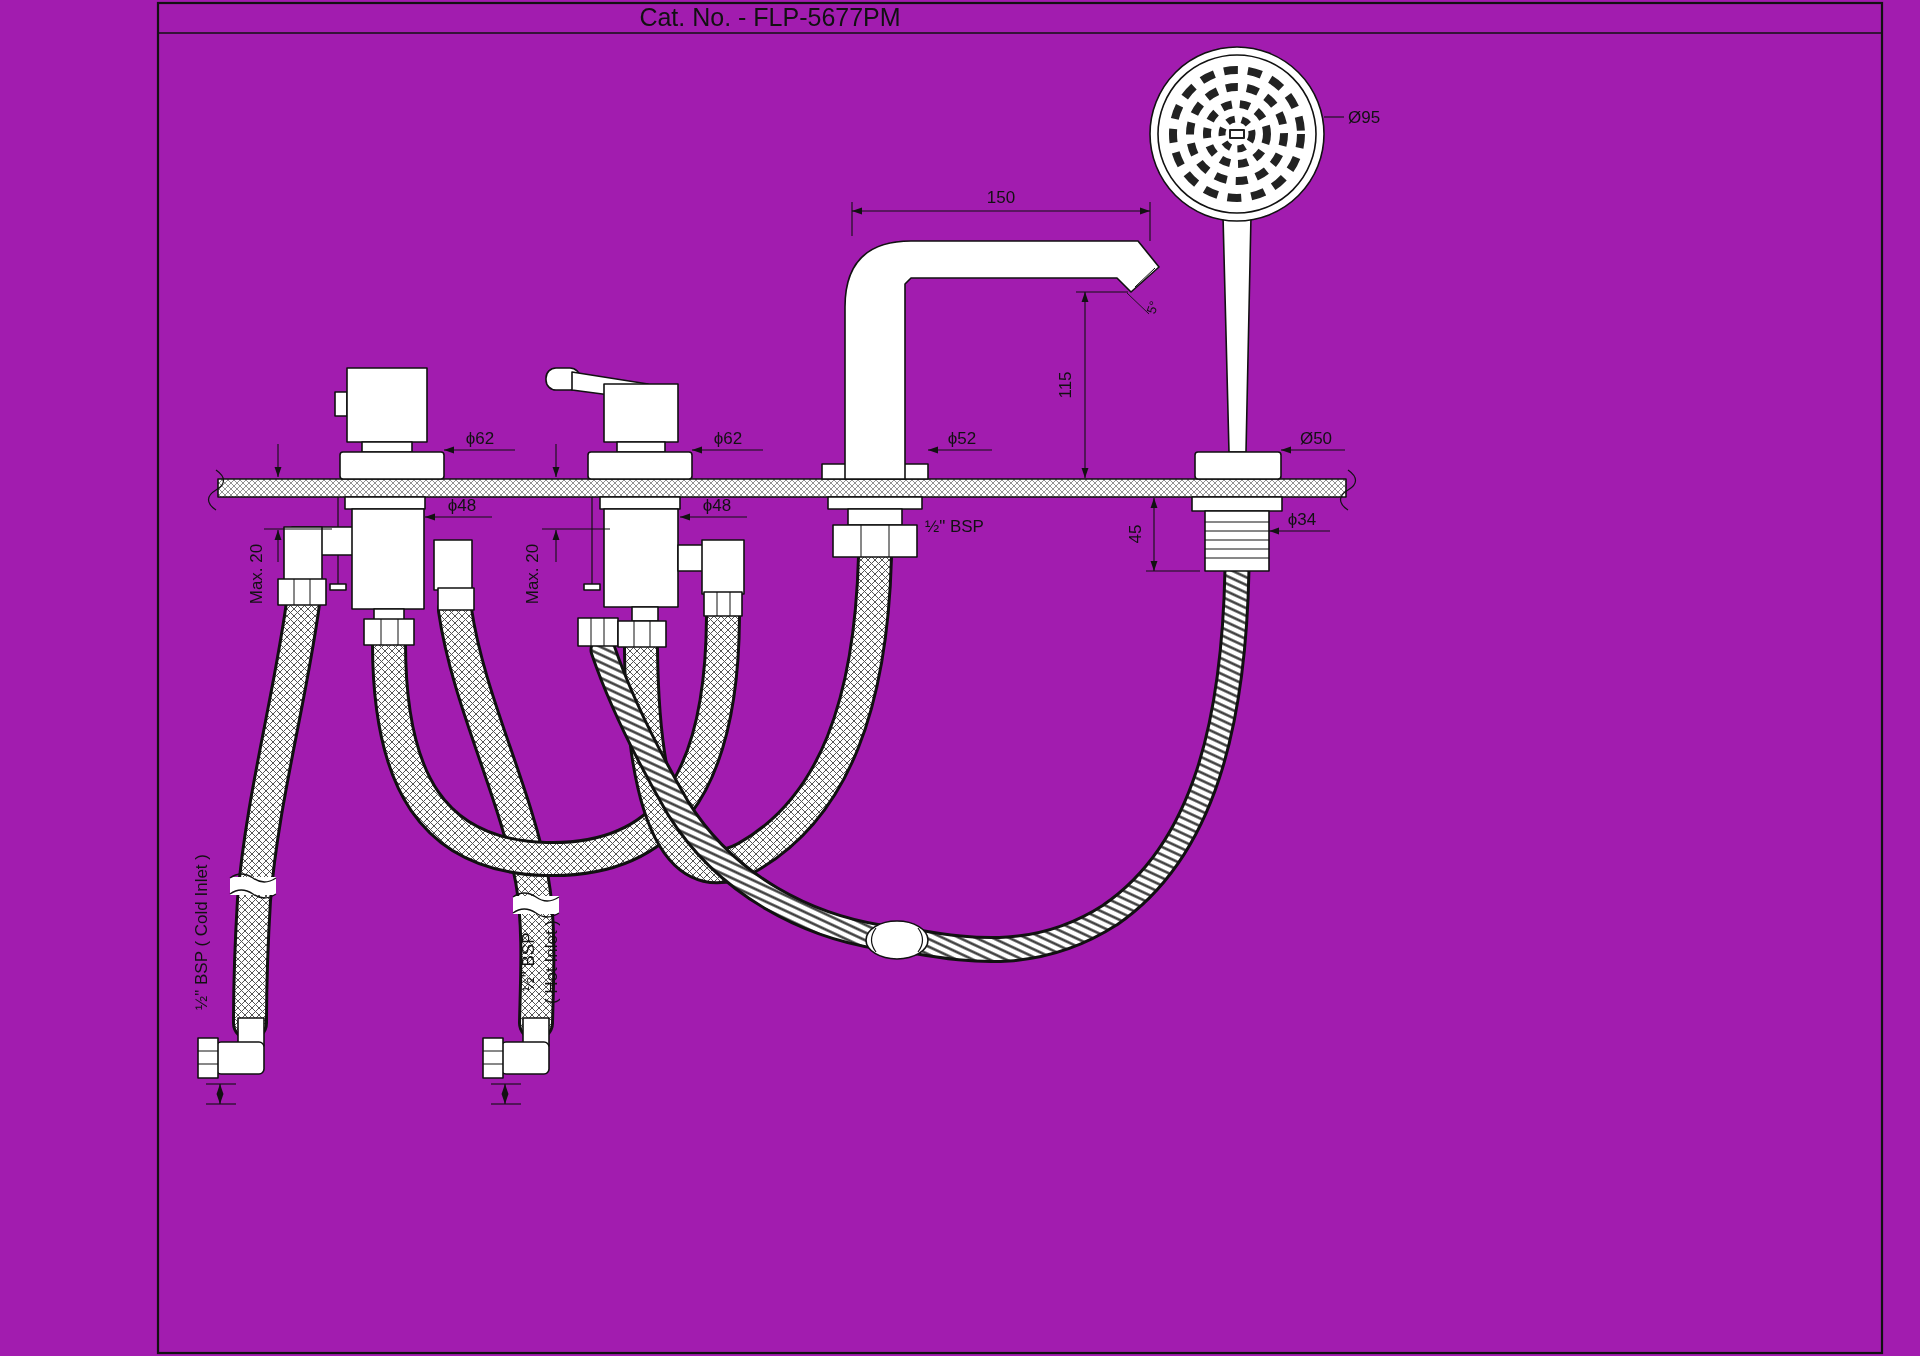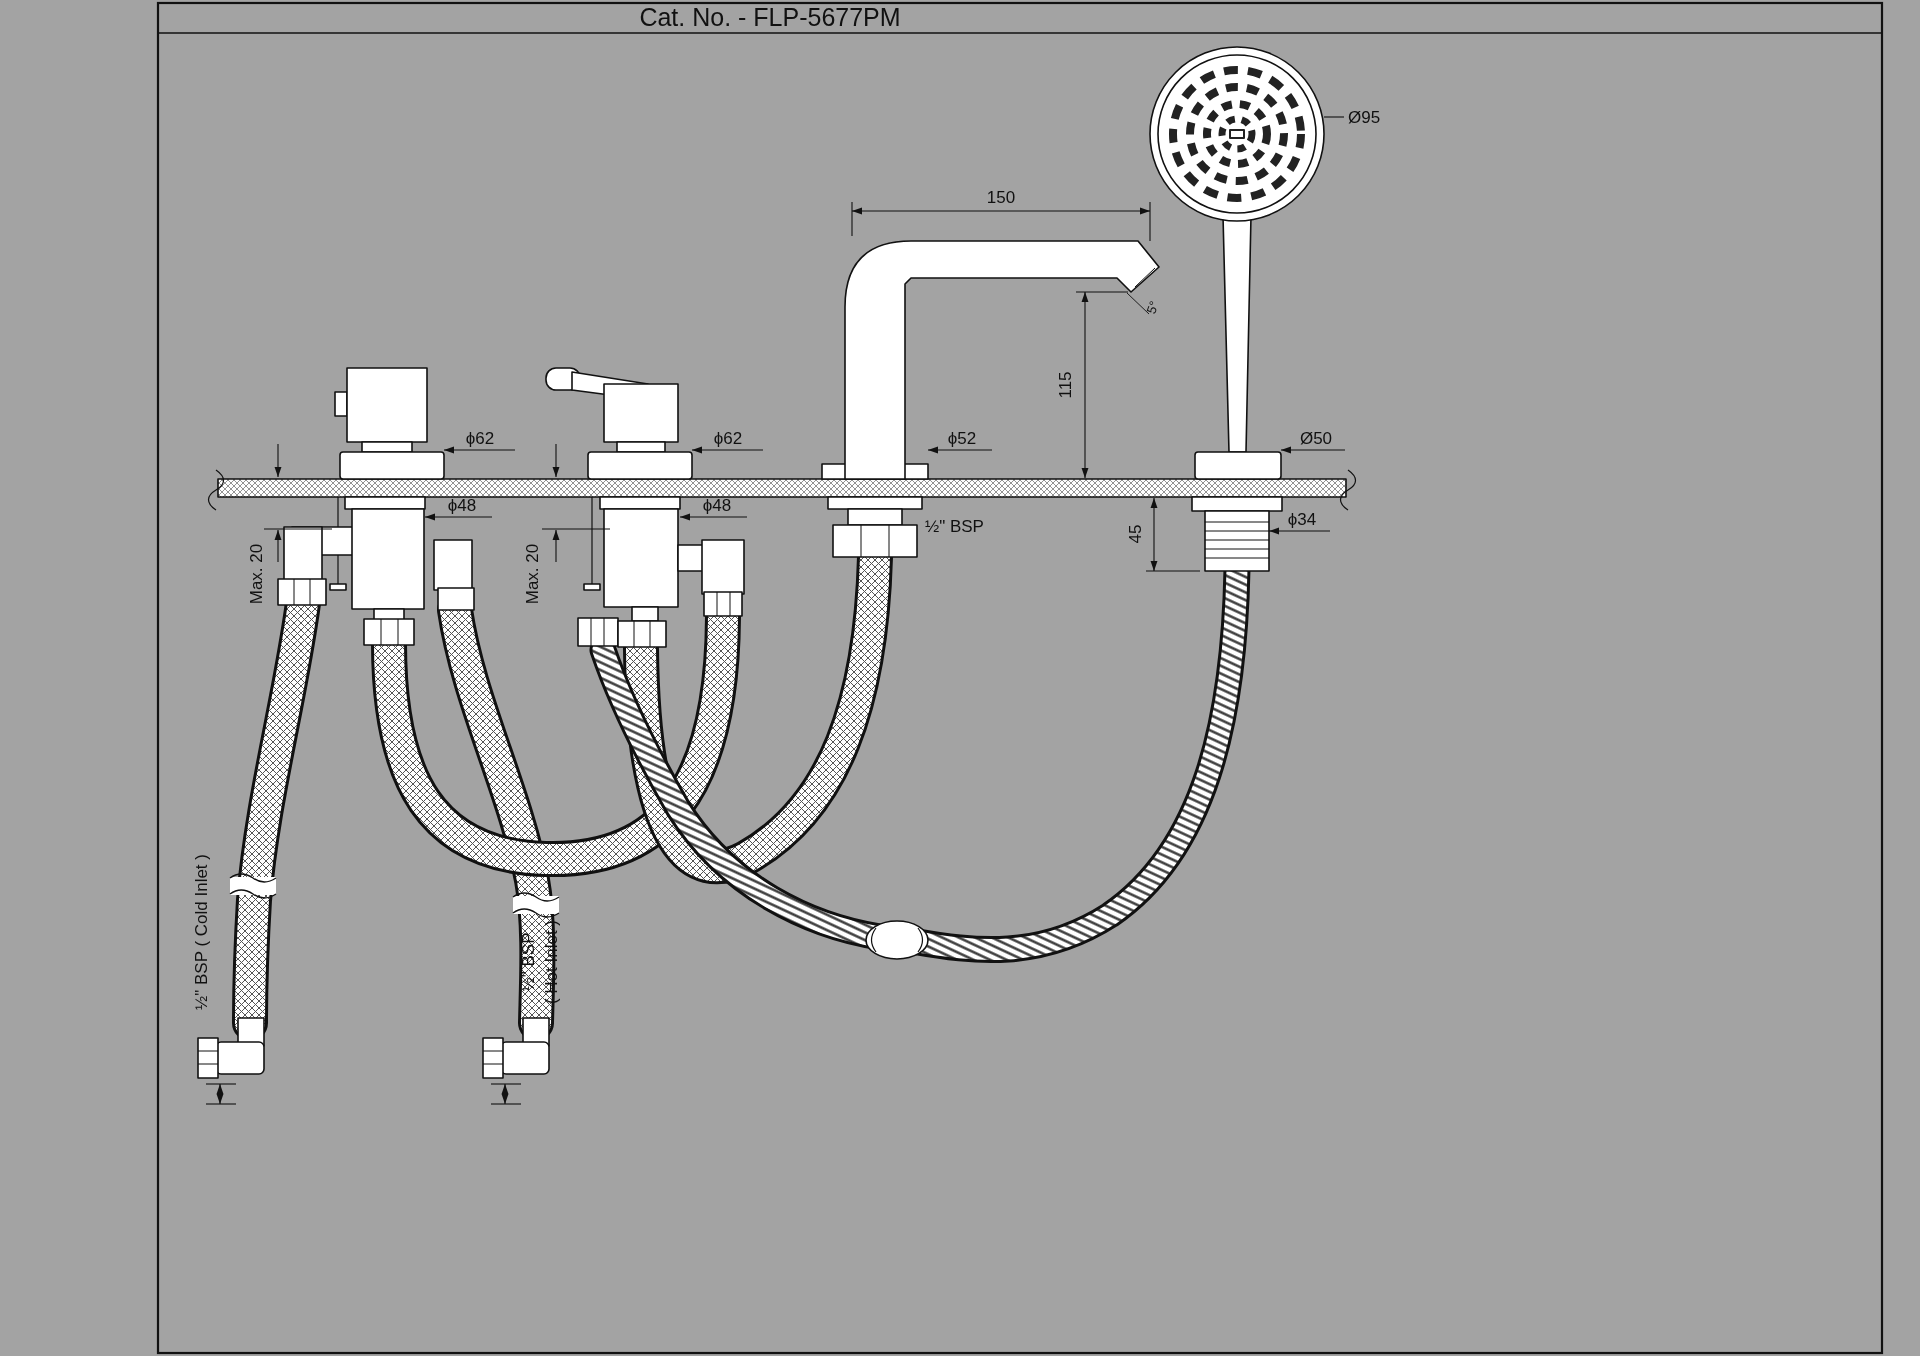--- a/index.html
+++ b/index.html
@@ -1,16 +1,16 @@
 <!DOCTYPE html>
 <html><head>
 <meta charset="utf-8">
 <style>
   html,body{margin:0;padding:0;background:#fff;}
-  .page{position:relative;width:1920px;height:1356px;background:#a3a3a3;
+  .page{position:relative;width:1920px;height:1356px;background:#a21caf;
         font-family:"Liberation Sans",sans-serif;overflow:hidden;}
   svg{position:absolute;left:0;top:0;font-family:"Liberation Sans",sans-serif;}
   text{fill:#111;stroke:none;}
   .dim{font-size:17px;}
   .small{font-size:13px;}
   .title{font-size:25px;}
 </style>
 </head>
 <body>
 

